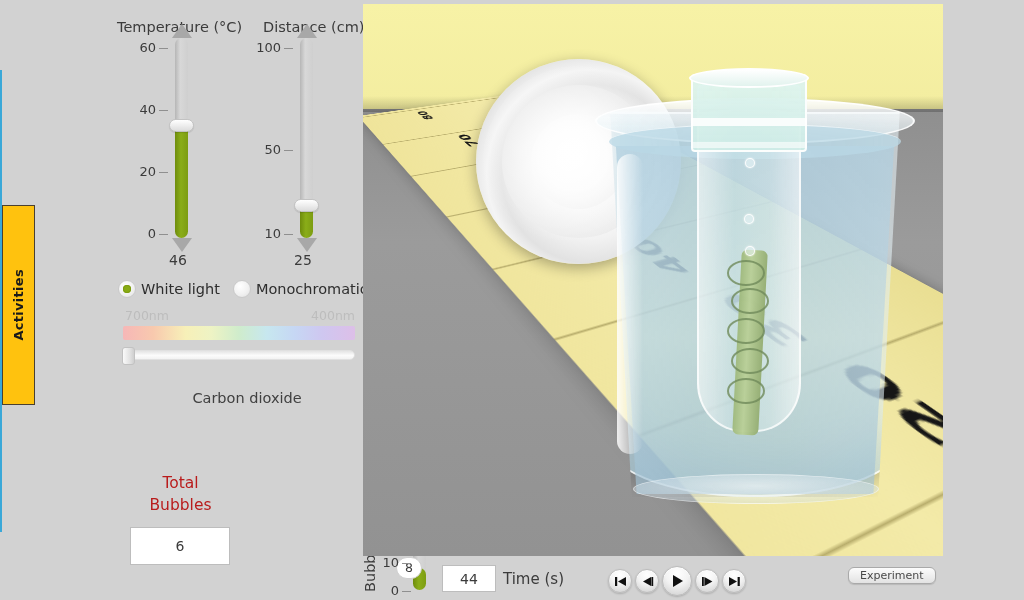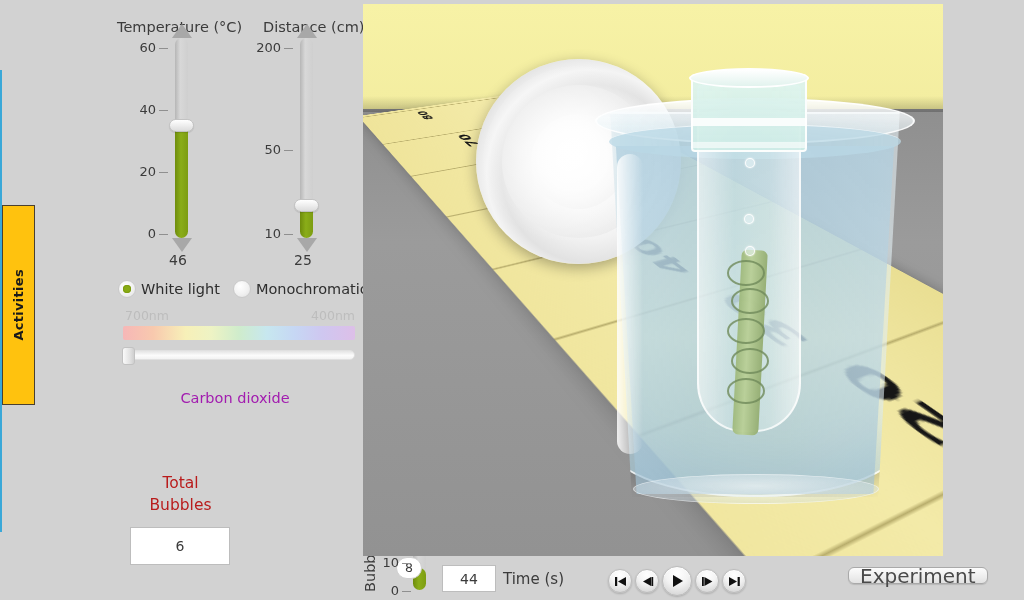--- a/index.html
+++ b/index.html
@@ -79,21 +79,21 @@
     background:linear-gradient(to bottom,#e4e4e4,#fbfbfb 55%,#f2f2f2);
     border:1px solid #e0e0e0;box-sizing:border-box;
   }
   .hs-thumb{
     position:absolute;top:39px;left:4px;width:13px;height:18px;border-radius:3px;
     background:linear-gradient(to right,#fafafa,#e3e3e3 60%,#cfcfcf);
     border:1px solid #c2c2c2;box-sizing:border-box;cursor:pointer;
   }
 
   
-  .co2-title{position:absolute;left:0;top:390px;width:250px;text-align:center;font-size:14.5px;color:#a21caf;}
+  .co2-title{position:absolute;left:12px;top:390px;width:250px;text-align:center;font-size:14.5px;color:#404040;}
   .row-co2{position:absolute;left:5px;top:412px;width:248px;display:flex;align-items:center;gap:5px;}
 
   
   .tb-title{position:absolute;left:18px;top:472px;width:105px;text-align:center;font-size:15.5px;color:#b91c1c;line-height:22px;}
   .tb-box{
     position:absolute;left:20px;top:527px;width:100px;height:38px;
     border:1px solid #bdbdbd;background:#fff;box-sizing:border-box;
     display:flex;align-items:center;justify-content:center;font-size:14px;color:#3b3b3b;
   }
 
@@ -228,21 +228,21 @@
     display:flex;align-items:center;justify-content:center;
     box-shadow:0 1px 2px rgba(0,0,0,.18),inset 0 1px 1px rgba(255,255,255,.9);
   }
   .tbtn.big{width:30px;height:30px;}
   .tbtn svg{display:block;}
   .expbtn{
     position:absolute;left:848px;top:567px;height:17px;padding:0 11px;
     border-radius:6px;border:1px solid #a9a9a9;box-sizing:border-box;
     background:linear-gradient(to bottom,#fcfcfc,#eeeeee 55%,#e2e2e2);
     display:flex;align-items:center;justify-content:center;
-    font-size:20px;color:#4a4a4a;cursor:pointer;
+    font-size:11px;color:#4a4a4a;cursor:pointer;
     box-shadow:0 1px 1px rgba(0,0,0,.12);
   }
 </style>
 </head>
 <body>
 
 <div id="root">
 
   <div class="rail-line"></div>
   <div class="activities-tab">
@@ -267,21 +267,21 @@
       <div class="vtick" id="tt3" style="left:-34px;top:226px;width:52px;"><span>0</span><i></i></div>
     </div>
 
     <div class="vslider" id="dist-slider" style="left:165px;top:0;">
       <div class="vs-arrow vs-up"></div>
       <div class="vs-track"></div>
       <div class="vs-fill" id="dist-fill" style="top: 204.667px; height: 33.3333px;"></div>
       <div class="vs-thumb" id="dist-thumb" style="top: 198.667px;"></div>
       <div class="vs-arrow vs-dn"></div>
       <div class="vs-val">25</div>
-      <div class="vtick" id="dt0" style="left:-40px;top:40px;width:58px;"><span>200</span><i></i></div>
+      <div class="vtick" id="dt0" style="left:-40px;top:40px;width:58px;"><span>100</span><i></i></div>
       <div class="vtick" id="dt1" style="left:-40px;top:142px;width:58px;"><span>50</span><i></i></div>
       <div class="vtick" id="dt2" style="left:-40px;top:226px;width:58px;"><span>10</span><i></i></div>
     </div>
 
     <div class="row-light">
       <div class="radio on"></div>
       <div class="rlabel">White light</div>
       <div class="radio" style="margin-left:8px;"></div>
       <div class="rlabel">Monochromatic</div>
     </div>

